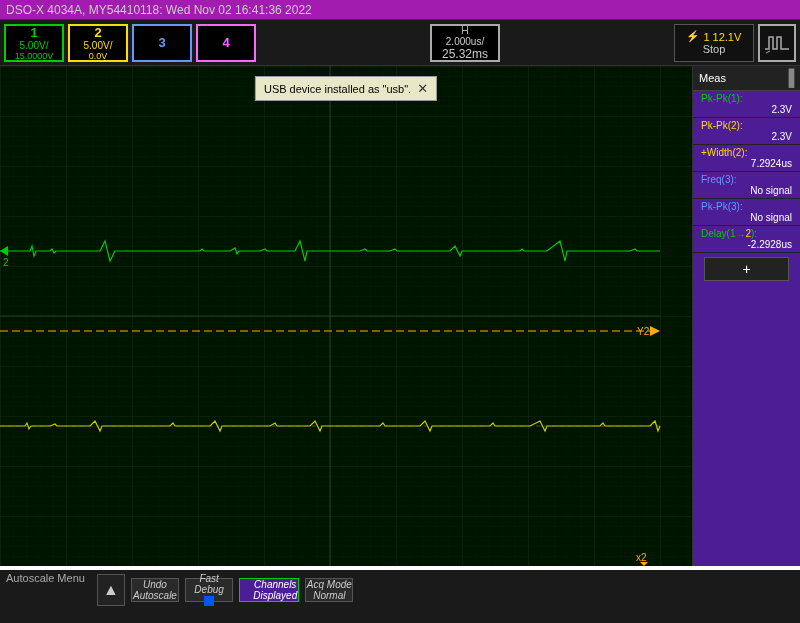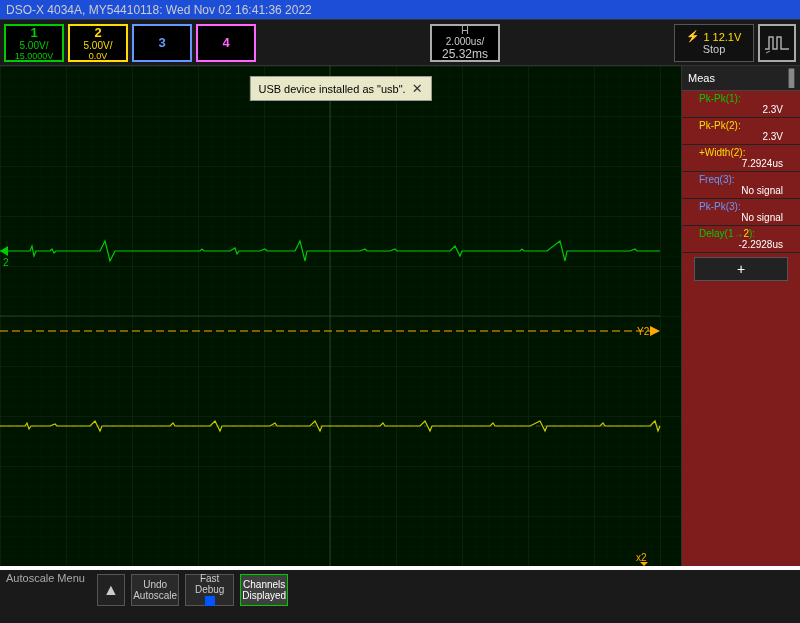--- a/index.html
+++ b/index.html
@@ -7,21 +7,21 @@
       width: 800px;
       height: 623px;
       background: #000;
       font-family: Arial, sans-serif;
       overflow: hidden;
       position: relative;
     }
 
     
     #top-bar {
-      background: #1d4ed8;
+      background: #a21caf;
       color: #ccc;
       font-size: 12px;
       padding: 2px 6px;
       border-bottom: 1px solid #333;
       height: 20px;
       display: flex;
       align-items: center;
     }
 
     
@@ -113,43 +113,43 @@
 
     #grid-canvas {
       position: absolute;
       top: 0; left: 0;
       width: 100%;
       height: 100%;
     }
 
     
     #right-panel {
-      width: 119px;
-      background: #7f1d1d;
+      width: 108px;
+      background: #4c1d95;
       border-left: 1px solid #333;
       display: flex;
       flex-direction: column;
       font-size: 10px;
       color: #ccc;
       overflow-y: auto;
     }
 
     #meas-header {
       background: #222;
       padding: 3px 6px;
       font-size: 11px;
       color: #fff;
       border-bottom: 1px solid #444;
       display: flex;
       justify-content: space-between;
       align-items: center;
     }
 
     .meas-row {
-      padding: 2px 17px;
+      padding: 2px 8px;
       border-bottom: 1px solid #222;
     }
     .meas-label {
       color: #aaa;
       font-size: 10px;
     }
     .meas-value {
       color: #fff;
       font-size: 10px;
       text-align: right;
@@ -201,35 +201,37 @@
       display: flex;
       align-items: center;
       justify-content: center;
       cursor: pointer;
       color: #ccc;
       font-size: 16px;
     }
 
     .softkey {
       flex: 1;
-      height: 32px;
+      height: 24px;
       border: 1px solid #555;
       background: #2a2a2a;
       color: #ccc;
       font-size: 10px;
       text-align: center;
       display: flex;
       align-items: center;
       justify-content: center;
       cursor: pointer;
+      font-style: italic;
     }
     .softkey.active {
-      background: #404040;
+      background: #4c1d95;
       color: #fff;
       border-color: #00cc00;
+      padding-left: 12px;
     }
     .softkey-inner {
       display: flex;
       flex-direction: column;
       align-items: center;
       gap: 1px;
     }
     .softkey-square {
       width: 10px;
       height: 10px;
@@ -452,14 +454,17 @@
       <div class="softkey-inner">
         <span>Fast Debug</span>
         <span class="softkey-square"></span>
       </div>
     </div>
 
     <div class="softkey active">
       <span>Channels<br>Displayed</span>
     </div>
 
+    <div class="softkey">
+      <span>Acq Mode<br>Normal</span>
+    </div>
   </div>
 </div>
 
 </body></html>

